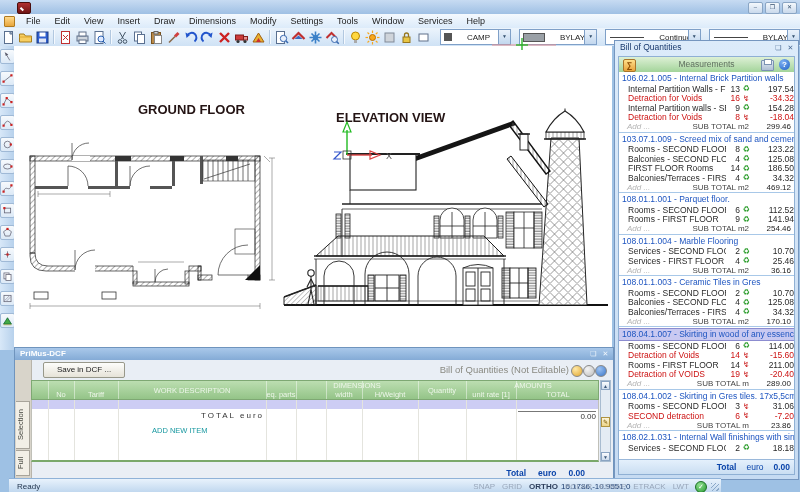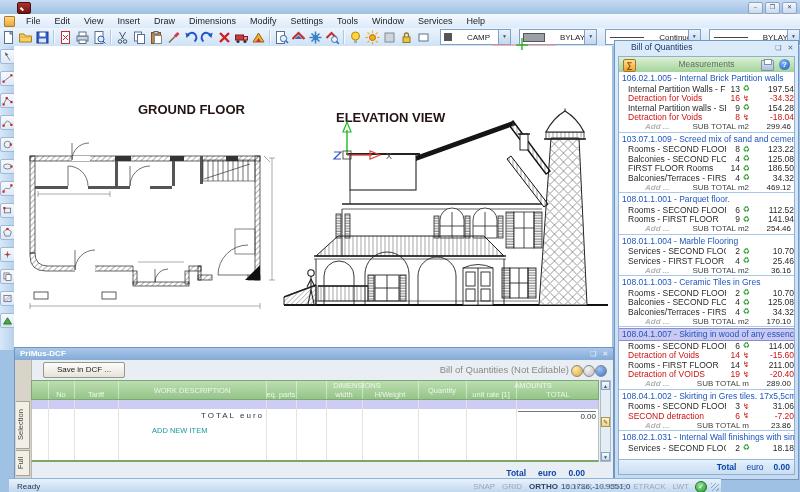--- a/index.html
+++ b/index.html
@@ -29,21 +29,21 @@
   .ltool{width:13px;height:13px;background:linear-gradient(#f7fafd,#dce9f6);border:1px solid #9fb9d6;border-radius:2px;display:flex;align-items:center;justify-content:center;}
   #canvas{position:absolute;left:14px;top:46px;width:598px;height:301px;background:#ffffff;overflow:hidden;}
   .draw-label{position:absolute;font-weight:bold;font-size:13px;color:#241414;letter-spacing:0px;white-space:nowrap;}
   #label-ground{left:124px;top:56px;}
   #label-elev{left:322px;top:64px;}
   #plan-svg{position:absolute;left:6px;top:88px;}
   #elev-svg{position:absolute;left:266px;top:62px;}
   #toolbar-marker{position:absolute;left:492px;top:38px;z-index:5;}
   
   #boq{position:absolute;left:614px;top:40px;width:183px;height:438px;background:linear-gradient(#dcebfa,#c6dbf2);border:1px solid #7596bf;}
-  #boq-title{position:absolute;left:11px;top:0;right:0;height:13px;font-size:8.5px;color:#16376b;padding-left:5px;line-height:13px;}
+  #boq-title{position:absolute;left:0;top:0;right:0;height:13px;font-size:8.5px;color:#16376b;padding-left:5px;line-height:13px;}
   #boq-title-icons{position:absolute;right:3px;top:2px;display:flex;gap:3px;}
   .mini-glyph{width:9px;height:9px;font-size:7px;line-height:9px;text-align:center;color:#4a6a94;}
   #boq-box{position:absolute;left:3px;top:15px;width:175px;height:417px;background:#fff;border:1px solid #8fb0d4;}
   #m-header{position:absolute;left:0;top:0;right:0;height:15px;background:linear-gradient(#ddf0d5,#a3d49a);border-bottom:1px solid #8fc285;}
   #m-title{position:absolute;left:0;right:0;top:0;text-align:center;font-size:8.5px;color:#5f6f5f;line-height:15px;}
   #m-sum-icon{position:absolute;left:4px;top:2px;width:11px;height:11px;background:linear-gradient(#ffe08a,#e8a33c);border:1px solid #a8742a;border-radius:2px;font-size:8px;line-height:11px;text-align:center;color:#8a4a00;font-weight:bold;}
   #m-print-icon{position:absolute;right:20px;top:3px;width:11px;height:9px;background:linear-gradient(#dfe8f2,#aebfd4);border:1px solid #7a92b2;border-radius:1px;}
   #m-print-icon:before{content:"";position:absolute;left:2px;top:-2px;width:6px;height:4px;background:#fff;border:1px solid #7a92b2;}
   #m-help-icon{position:absolute;right:4px;top:2px;width:11px;height:11px;border-radius:50%;background:radial-gradient(circle at 35% 30%,#7fb2f4,#1e5fc4);color:#fff;font-size:8px;font-weight:bold;text-align:center;line-height:11px;}
   #m-list{position:absolute;left:0;right:0;top:15px;bottom:14px;overflow:hidden;background:#fff;}
@@ -52,21 +52,21 @@
   .grp-title{height:11px;line-height:11px;font-size:8.5px;color:#1e55c0;padding-left:3px;white-space:nowrap;overflow:hidden;}
   .grp.selected .grp-title{background:#c9c9f1;border-top:1px solid #8c8cd0;border-bottom:1px solid #8c8cd0;}
   .mrow{height:9.5px;display:flex;align-items:center;font-size:8.5px;color:#2a2a2a;}
   .mrow .d{flex:1;padding-left:9px;white-space:nowrap;overflow:hidden;}
   .mrow .n{width:14px;text-align:right;}
   .mrow .ic{width:12px;text-align:center;font-size:8px;}
   .mrow .v{width:42px;text-align:right;padding-right:0;}
   .mrow.neg .d,.mrow.neg .n,.mrow.neg .v{color:#cc1212;}
   .ic.area{color:#2e9e2e;} .ic.line{color:#cc2222;}
   .srow{height:9.5px;display:flex;align-items:center;font-size:8px;}
-  .srow .add{width:42px;padding-left:26px;color:#b4b4b4;font-style:italic;font-weight:bold;}
+  .srow .add{width:42px;padding-left:8px;color:#b4b4b4;font-style:italic;}
   .srow .stl{flex:1;text-align:right;color:#444;}
   .srow .sv{width:42px;text-align:right;padding-right:3px;color:#222;}
   #m-total{position:absolute;left:0;right:0;bottom:0;height:14px;background:linear-gradient(#e4f0fc,#cadef2);border-top:1px solid #9ab8da;font-size:8.5px;line-height:14px;text-align:right;color:#0a44aa;}
   #m-total b{margin-right:10px;} #m-total span{margin-right:10px;} #m-total i{font-style:normal;font-weight:bold;margin-right:4px;}
   
   #dcf{position:absolute;left:14px;top:347px;width:598px;height:131px;border:1px solid #6f94bd;background:#e9eef5;}
   #dcf-title{position:absolute;left:0;top:0;right:0;height:12px;background:linear-gradient(#a9c8ea,#84abd6);color:#fff;font-size:8px;font-weight:bold;line-height:12px;padding-left:5px;}
   #dcf-title-icons{position:absolute;right:3px;top:1px;display:flex;gap:3px;}
   .mini-glyph-w{width:9px;height:9px;font-size:7px;line-height:9px;text-align:center;color:#eef4fb;}
   #dcf-strip{position:absolute;left:0;top:12px;width:16px;bottom:0;background:#d8d4ca;border-right:1px solid #b8b4aa;}

